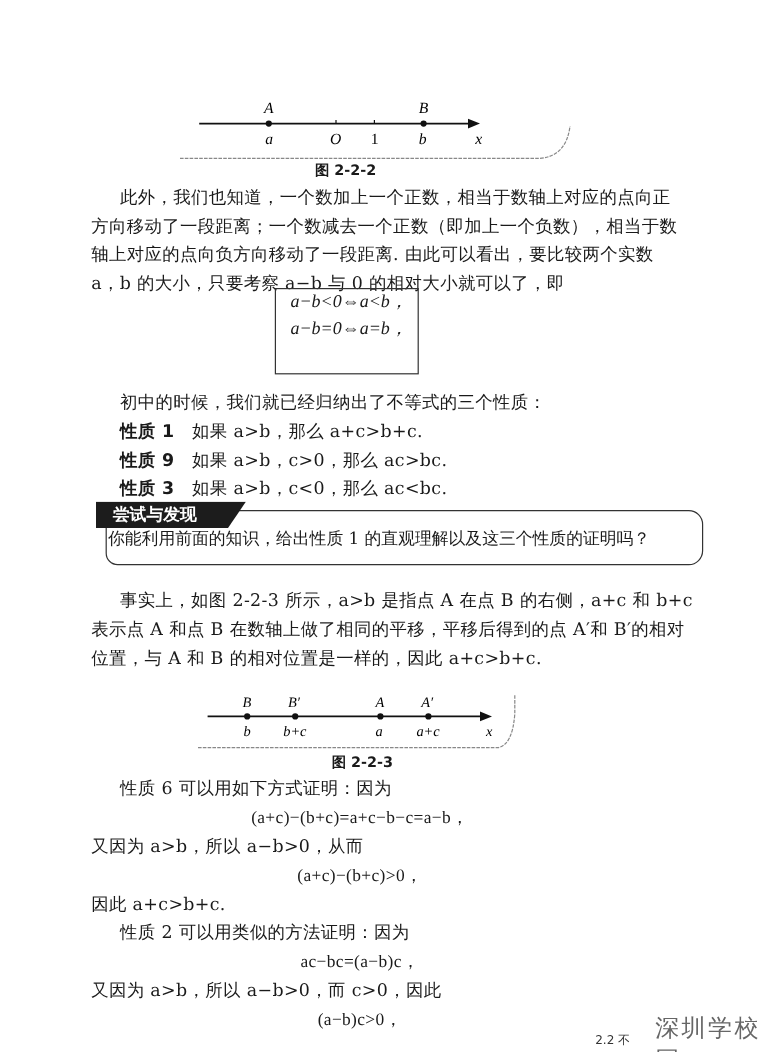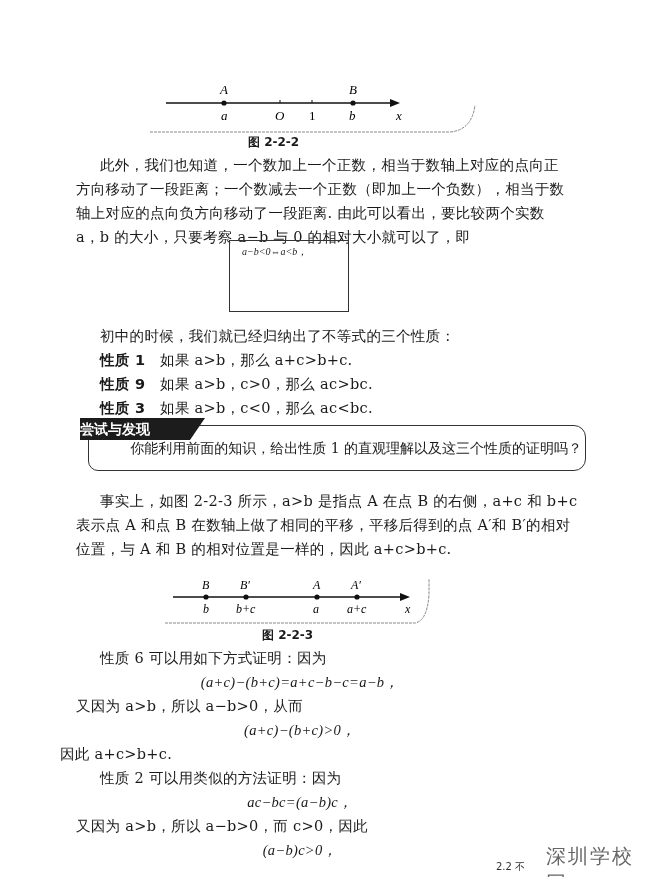--- a/index.html
+++ b/index.html
@@ -2,40 +2,40 @@
 <html><head>
 <meta charset="utf-8">
 <style>
   html, body { margin:0; padding:0; }
   body {
     width:647px; height:877px; background:#ffffff; position:relative; overflow:hidden;
     font-family:"DejaVu Serif", "Liberation Serif", serif; color:#1a1a1a;
   }
   .abs { position:absolute; }
   .para { font-size:14.5px; line-height:24.5px; letter-spacing:0.3px; }
-  .m { font-style:italic; font-family:"Liberation Serif", serif; }
-  .cap { font-family:"DejaVu Sans", sans-serif; font-weight:bold; font-size:12px; text-align:left; }
+  .m { font-family:"Liberation Serif", serif; }
+  .cap { font-family:"DejaVu Sans", sans-serif; font-weight:bold; font-size:12px; text-align:center; }
   svg text { font-family:"Liberation Serif", serif; }
   .boxed {
     position:absolute; left:229px; top:240px; width:118px; height:70px;
     border:1px solid #333; padding:0;
   }
-  .boxed div { font-size:10px; height:22px; line-height:22px; padding-left:12px; font-family:"Liberation Serif", serif; font-style:italic; }
+  .boxed div { font-size:15px; height:22px; line-height:22px; padding-left:12px; font-family:"Liberation Serif", serif; font-style:italic; }
   .prop-label { font-family:"DejaVu Sans", sans-serif; font-weight:bold; }
   .try-tab {
     position:absolute; left:80px; top:418px; width:125px; height:22px;
     background:#1c1c1c; color:#fff; font-family:"DejaVu Sans", sans-serif; font-weight:bold;
-    font-size:14px; line-height:22px; box-sizing:border-box;
+    font-size:14px; line-height:22px; padding-left:14px; box-sizing:border-box;
     clip-path:polygon(0 0, 100% 0, 88% 100%, 0 100%);
   }
   .try-box {
     position:absolute; left:88px; top:425px; width:496px; height:44px;
     border:1.2px solid #333; border-radius:10px 12px 12px 10px;
   }
-  .try-q { position:absolute; left:90px; top:440px; width:492px; text-align:right; font-size:14px; }
+  .try-q { position:absolute; left:90px; top:440px; width:492px; text-align:left; font-size:14px; }
   .centered { text-align:center; }
   .watermark { font-family:"DejaVu Sans", sans-serif; color:#666; font-size:20px; letter-spacing:2px; }
   .footer { font-family:"DejaVu Sans", sans-serif; font-weight:normal; font-size:10px; color:#333; }
 </style>
 </head>
 <body>
 
 <svg class="abs" style="left:150px;top:75px" width="330" height="60" viewBox="0 0 330 60">
   <path d="M8 0 Q320 0 320 0" fill="none"></path>
   <line x1="16" y1="28" x2="240" y2="28" stroke="#111" stroke-width="1.6"></line>
@@ -55,20 +55,21 @@
 </svg>
 <div class="abs cap" style="left:248px;top:134px;width:80px">图 2-2-2</div>
 
 <div class="abs para" style="left:100px;top:153px">此外，我们也知道，一个数加上一个正数，相当于数轴上对应的点向正</div>
 <div class="abs para" style="left:76px;top:177px">方向移动了一段距离；一个数减去一个正数（即加上一个负数），相当于数</div>
 <div class="abs para" style="left:76px;top:201px">轴上对应的点向负方向移动了一段距离. 由此可以看出，要比较两个实数</div>
 <div class="abs para" style="left:76px;top:225px">a，b 的大小，只要考察 a−b 与 0 的相对大小就可以了，即</div>
 
 <div class="boxed">
   <div>a−b&lt;0⇔a&lt;b，</div>
+  <div>a−b=0⇔a=b，</div>
 </div>
 
 <div class="abs para" style="left:100px;top:324px">初中的时候，我们就已经归纳出了不等式的三个性质：</div>
 <div class="abs para" style="left:100px;top:348px">
   <span class="prop-label">性质 1</span>&nbsp;&nbsp;
   <span>如果 a&gt;b，那么 a+c&gt;b+c.</span>
 </div>
 <div class="abs para" style="left:100px;top:372px">
   <span class="prop-label">性质 9</span>&nbsp;&nbsp;
   <span>如果 a&gt;b，c&gt;0，那么 ac&gt;bc.</span>
@@ -103,21 +104,21 @@
   <text x="182" y="38" font-size="12" font-style="italic">a+c</text>
   <text x="240" y="38" font-size="12" font-style="italic">x</text>
   <path d="M0 48 L250 48 Q262 46 264 20 L264 4" fill="none" stroke="#888" stroke-width="1" stroke-dasharray="3,1"></path>
 </svg>
 <div class="abs cap" style="left:262px;top:627px;width:80px">图 2-2-3</div>
 
 <div class="abs para" style="left:100px;top:646px">性质 6 可以用如下方式证明：因为</div>
 <div class="abs para centered m" style="left:180px;top:670px;width:240px">(a+c)−(b+c)=a+c−b−c=a−b，</div>
 <div class="abs para" style="left:76px;top:694px">又因为 a&gt;b，所以 a−b&gt;0，从而</div>
 <div class="abs para centered m" style="left:220px;top:718px;width:160px">(a+c)−(b+c)&gt;0，</div>
-<div class="abs para" style="left:60px;top:742px">因此 a+c&gt;b+c.</div>
+<div class="abs para" style="left:76px;top:742px">因此 a+c&gt;b+c.</div>
 
 <div class="abs para" style="left:100px;top:766px">性质 2 可以用类似的方法证明：因为</div>
 <div class="abs para centered m" style="left:230px;top:790px;width:140px">ac−bc=(a−b)c，</div>
 <div class="abs para" style="left:76px;top:814px">又因为 a&gt;b，所以 a−b&gt;0，而 c&gt;0，因此</div>
 <div class="abs para centered m" style="left:240px;top:838px;width:120px">(a−b)c&gt;0，</div>
 
 <div class="abs footer" style="left:496px;top:860px">2.2 不</div>
 <div class="abs watermark" style="left:542px;top:843px;background:#fff;padding:0 4px">深圳学校网</div>
 
 </body></html>

